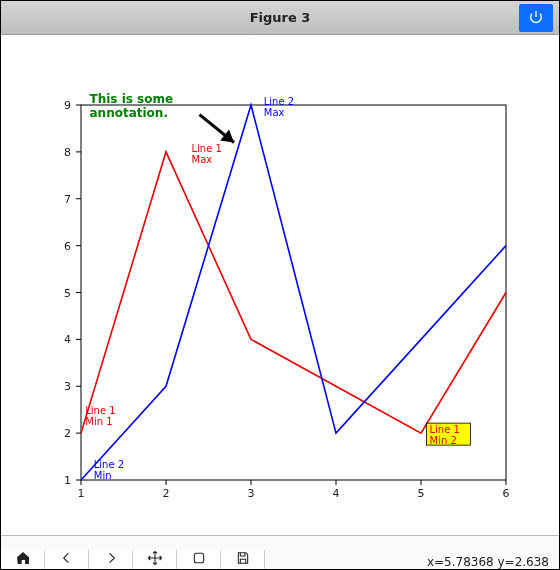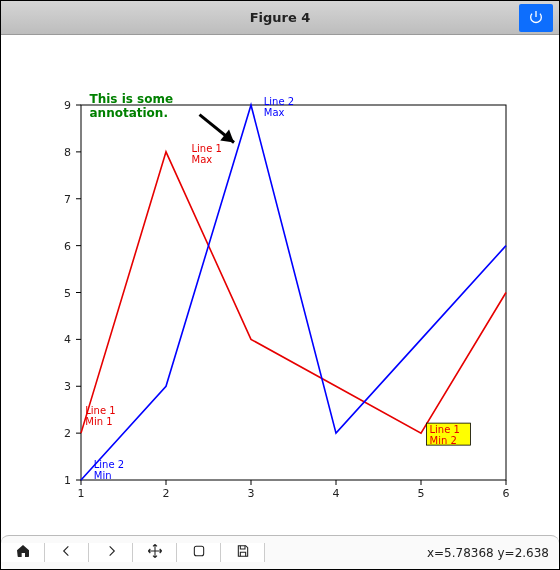--- a/index.html
+++ b/index.html
@@ -33,42 +33,42 @@
     background:#fff;
   }
   svg.chart { position:absolute; left:0; top:0; }
   text { font-family:"DejaVu Sans", Arial, sans-serif; }
   .tick { font-size:11px; fill:#222;}
   .ann { font-size:12px; fill:#008000; font-weight:bold;}
   .toolbar {
     position:absolute; left:0; right:0; bottom:0; height:34px;
     border-top:1px solid #bbb;
     background:#fafafa;
-    display:flex; align-items:center;
-    font-size:11px; color:#222;border-radius:8px;
+    display:flex; align-items:flex-end;
+    font-size:11px; color:#222;
   }
   .tbtn {
     width:44px;
     border-right:1px solid #ccc;
     display:flex; align-items:center; justify-content:center;
     background:#fff;
   }
   .tbtn svg { width:16px; height:16px; stroke:#222; fill:none; stroke-width:1.6;}
   .tbtn.home svg{ fill:#222; stroke:none;}
   .coords {
     margin-left:auto; padding:0 10px;
     display:flex; align-items:center;
     font-size:12px; color:#222;
   }
 </style>
 </head>
 <body>
 
 <div class="titlebar">
-  <span>Figure 4</span>
+  <span>Figure 3</span>
   <div class="pwr">
     <span>
       <svg viewBox="0 0 24 24">
           <path d="M12 3v9"></path>
           <path d="M6 7a8 8 0 1 0 12 0"></path>
         </svg>
     </span>
   </div>
 </div>
 

